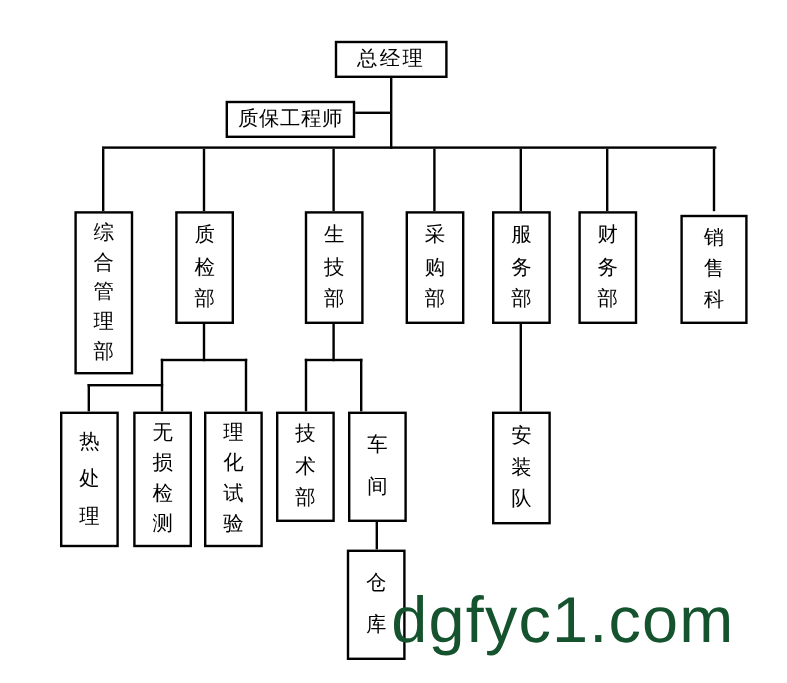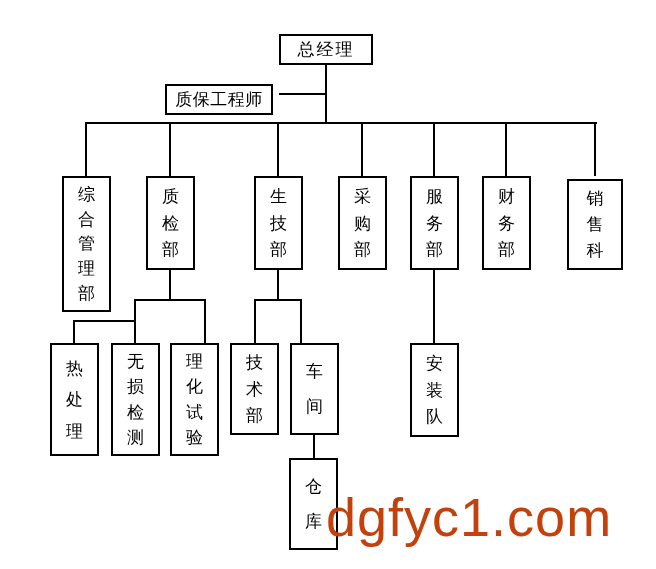--- a/index.html
+++ b/index.html
@@ -32,21 +32,21 @@
     flex-direction:column;
     justify-content:space-evenly;
     align-items:center;
     height:100%;
     width:100%;
   }
   .node .lbl.v span{display:block;line-height:1;}
   .line{position:absolute;background:#000;}
   
   #n-general-manager      {left:279px;top:34px; width:94px; height:31px;}
-  #n-qa-engineer          {left:165px;top:84px; width:108px;height:31px;}
+  #n-qa-engineer          {left:188px;top:84px; width:108px;height:31px;}
   #n-general-management   {left:62px; top:176px;width:49px; height:136px;}
   #n-quality-inspection   {left:146px;top:176px;width:49px; height:94px;}
   #n-production-tech      {left:254px;top:176px;width:49px; height:94px;}
   #n-purchasing           {left:338px;top:176px;width:49px; height:94px;}
   #n-service              {left:410px;top:176px;width:49px; height:94px;}
   #n-finance              {left:482px;top:176px;width:49px; height:94px;}
   #n-sales                {left:567px;top:179px;width:56px; height:91px;}
   #n-heat-treatment       {left:50px; top:343px;width:49px; height:113px;}
   #n-ndt                  {left:111px;top:343px;width:49px; height:113px;}
   #n-physchem-test        {left:170px;top:343px;width:49px; height:113px;}
@@ -54,21 +54,21 @@
   #n-workshop             {left:290px;top:343px;width:49px; height:92px;}
   #n-installation-team    {left:410px;top:343px;width:49px; height:94px;}
   #n-warehouse            {left:289px;top:458px;width:49px; height:92px;}
   
   #watermark{
     position:absolute;
     left:326px;top:488px;
     font-size:54px;
     line-height:1.1;
     letter-spacing:1px;
-    color:#c2410c;
+    color:#14532d;
     font-family:"Liberation Sans","DejaVu Sans",sans-serif;
     z-index:5;
     white-space:nowrap;
   }
 </style>
 </head>
 <body>
 
 <div id="stage">
 

